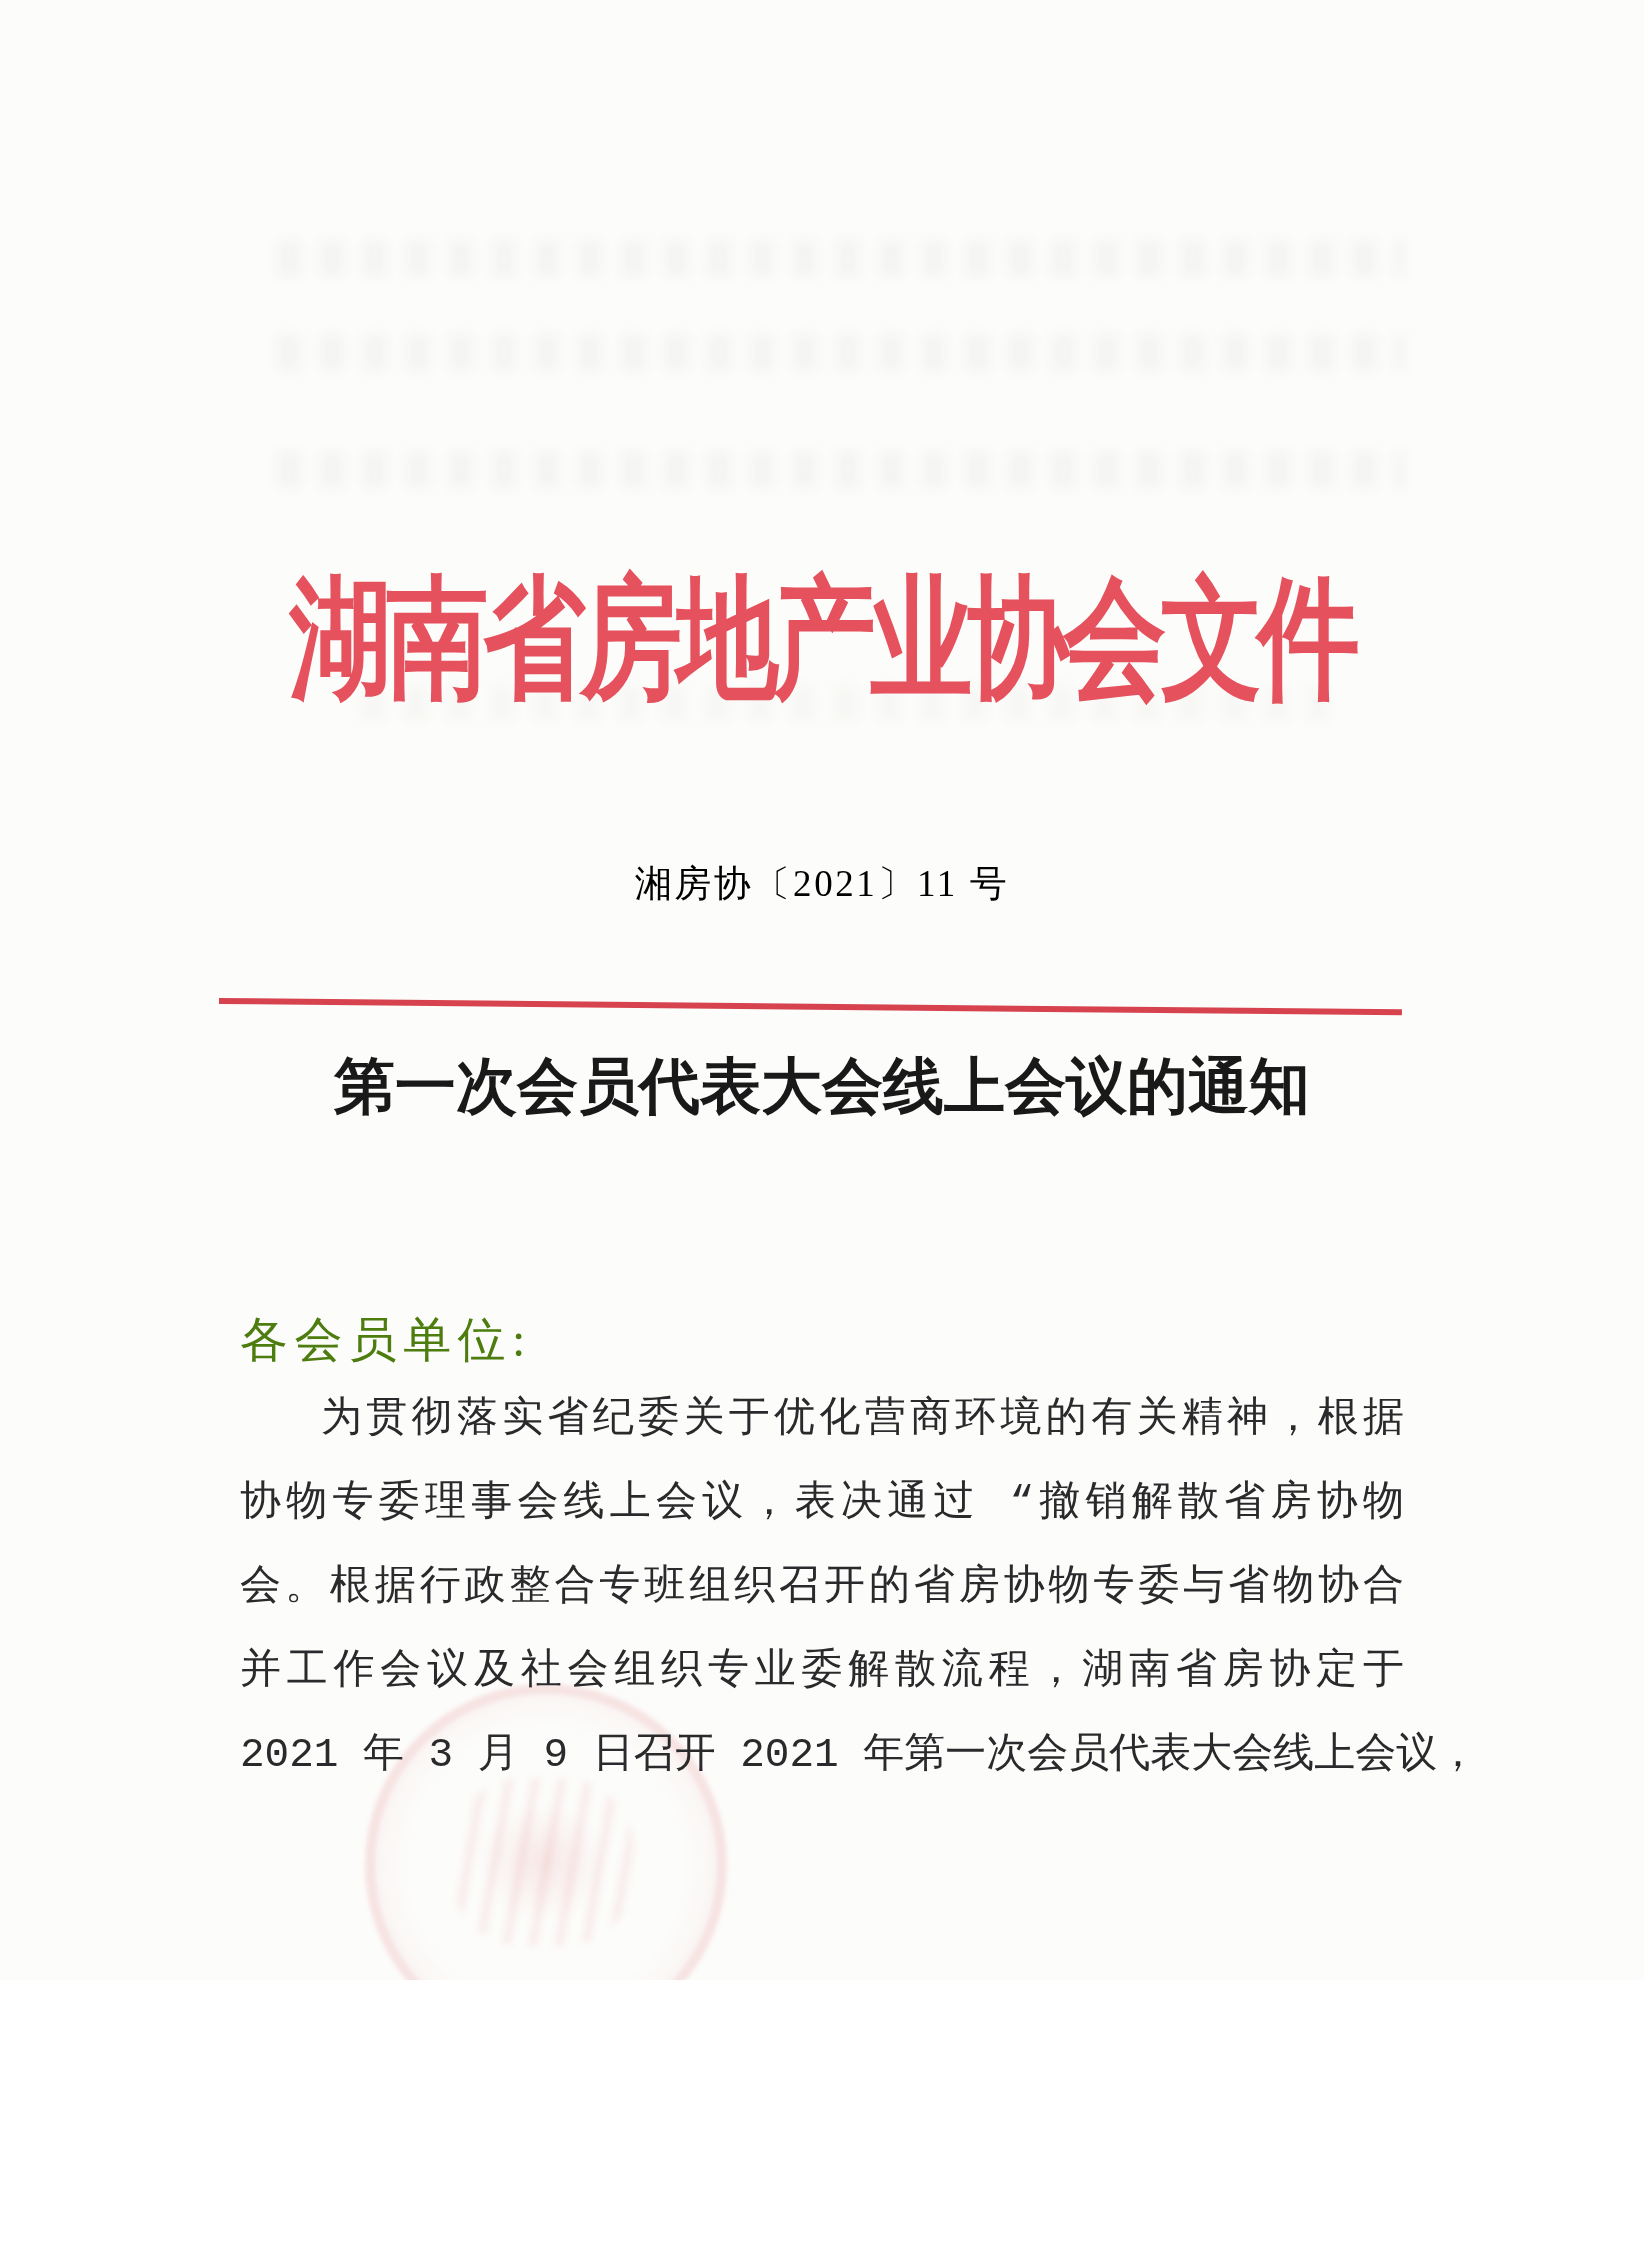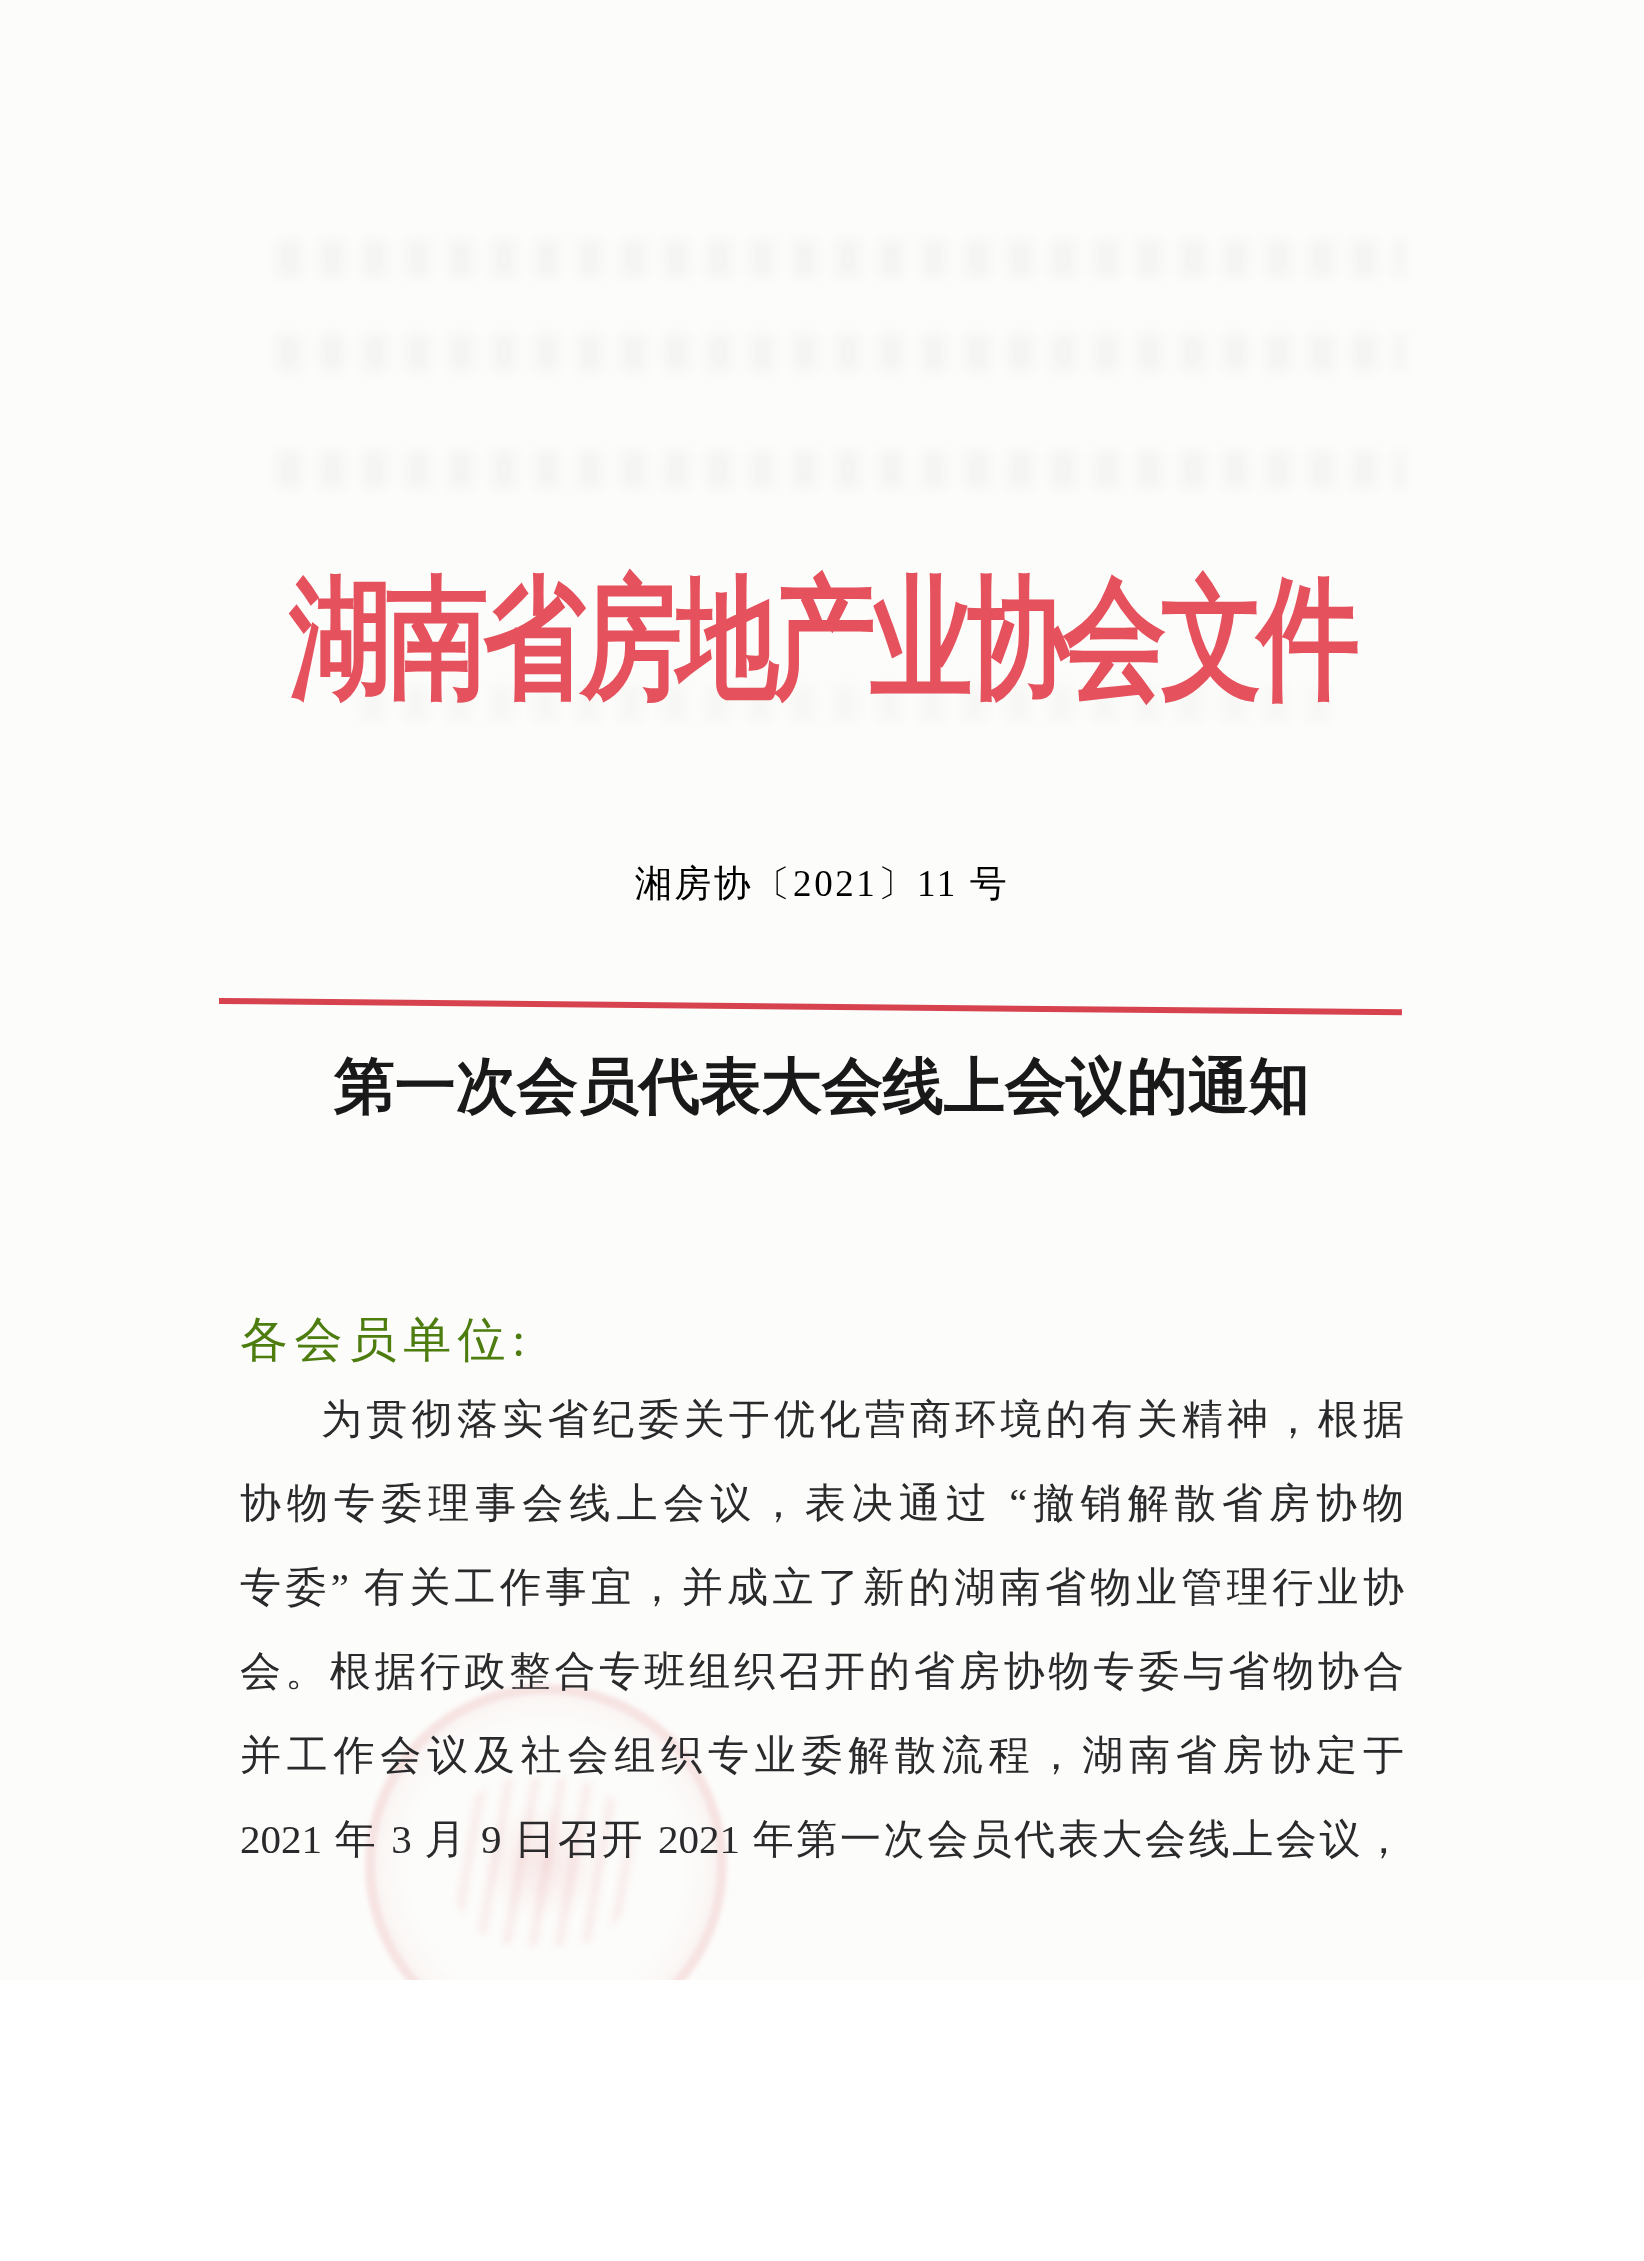--- a/index.html
+++ b/index.html
@@ -91,20 +91,21 @@
     white-space: nowrap;
   }
   .bodytext {
     position: absolute;
     top: 1377px;
     left: 240px;
     width: 1164px;
     color: #2a2a2c;
     font-size: 41px;
     z-index: 2;
+    font-family: Liberation Mono, monospace;
   }
   .body-line {
     height: 84px;
     line-height: 84px;
     text-align: justify;
     text-align-last: justify;
     white-space: nowrap;
   }
   .body-line.indent { text-indent: 81px; }
   .pagenum {
@@ -165,21 +166,20 @@
     <div>第一次会员代表大会线上会议的通知</div>
   </div>
 
   <div class="salutation">各会员单位:</div>
 
   <div class="seal"></div>
 
   <div class="bodytext">
       <div class="body-line indent">为贯彻落实省纪委关于优化营商环境的有关精神，根据</div>
       <div class="body-line">协物专委理事会线上会议，表决通过 “撤销解散省房协物</div>
-      <div class="body-line">专委” 有关工作事宜，并成立了新的湖南省物业管理行业协</div>
       <div class="body-line">会。根据行政整合专班组织召开的省房协物专委与省物协合</div>
       <div class="body-line">并工作会议及社会组织专业委解散流程，湖南省房协定于</div>
       <div class="body-line">2021 年 3 月 9 日召开 2021 年第一次会员代表大会线上会议，</div>
     </div>
 
   <div class="pagenum">— 1 —</div>
 
 </div>
 
 

